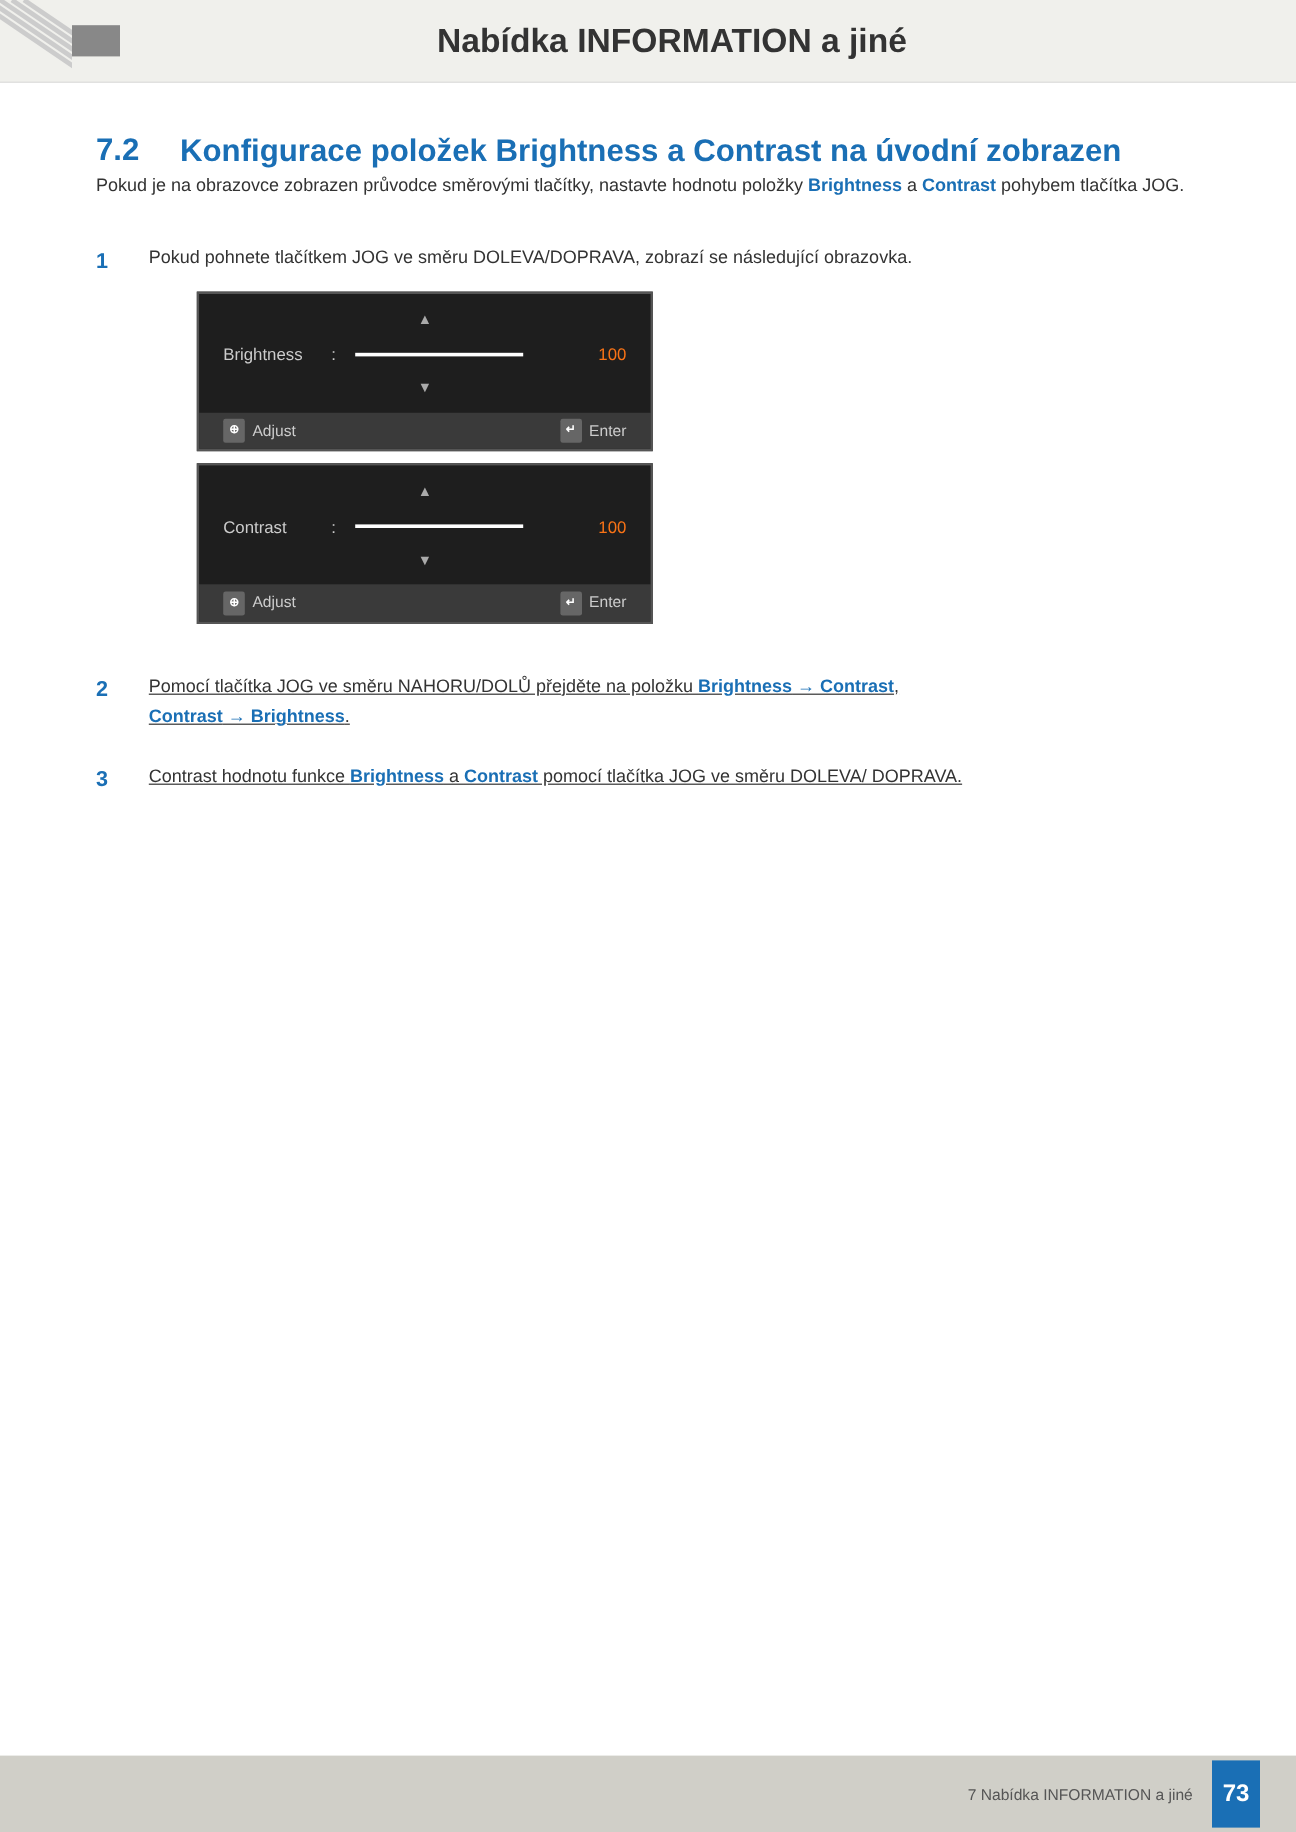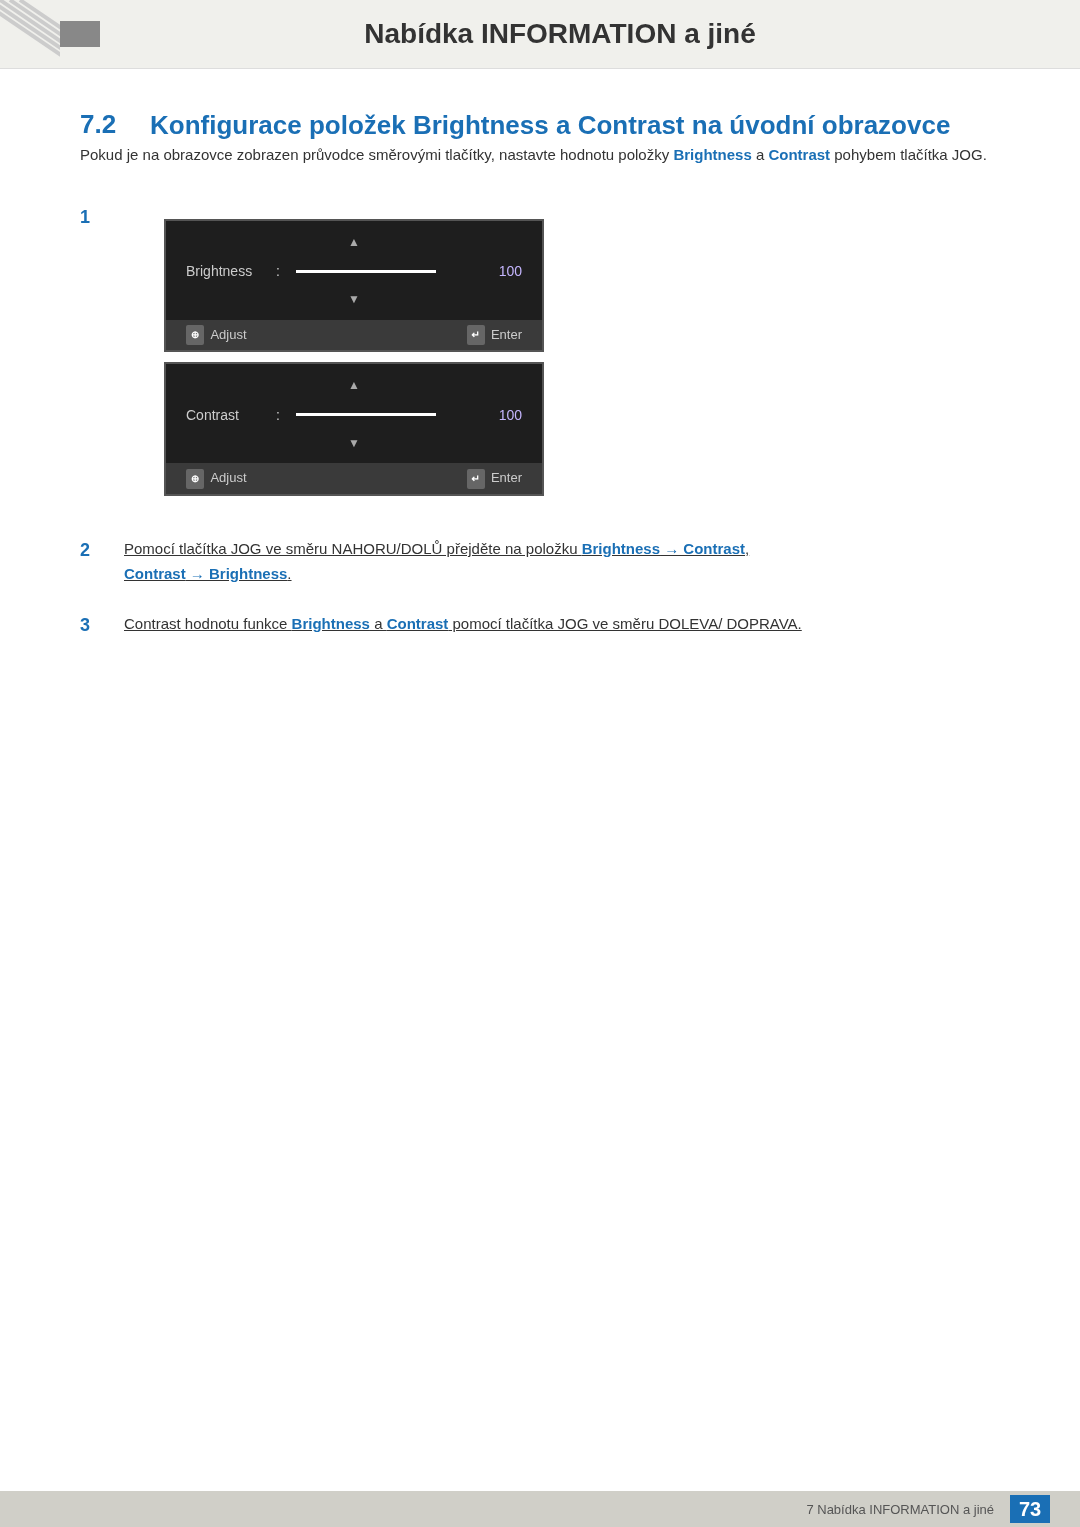--- a/index.html
+++ b/index.html
@@ -174,21 +174,21 @@
     }
 
     .screen-bar {
       height: 3px;
       background: #fff;
       width: 140px;
       margin: 0 8px;
     }
 
     .screen-value {
-      color: #c4b5fd;
+      color: #f97316;
       font-size: 14px;
       min-width: 30px;
       text-align: right;
     }
 
     .screen-arrow-down {
       text-align: center;
       color: #aaa;
       font-size: 12px;
       padding: 2px 0 4px 0;
@@ -249,21 +249,21 @@
       font-size: 13px;
       color: #555;
     }
 
     .footer-page-number {
       background: #1a6fb5;
       color: #fff;
       font-size: 20px;
       font-weight: bold;
       width: 40px;
-      height: 28px;
+      height: 56px;
       display: flex;
       align-items: center;
       justify-content: center;
     }
   </style>
 </head>
 <body>
 
 <div class="page-header">
   <div class="header-decoration">
@@ -275,32 +275,33 @@
       <line x1="20" y1="0" x2="120" y2="70" stroke="#ccc" stroke-width="4"></line>
     </svg>
   </div>
   <h1 class="header-title">Nabídka INFORMATION a jiné</h1>
 </div>
 
 <div class="main-content">
 
   <div class="section-heading">
     <span class="section-number">7.2</span>
-    <h2 class="section-title">Konfigurace položek Brightness a Contrast na úvodní obrazovce</h2>
+    <h2 class="section-title">Konfigurace položek Brightness a Contrast na úvodní zobrazen</h2>
   </div>
 
   <p class="intro-text">
     <span>Pokud je na obrazovce zobrazen průvodce směrovými tlačítky, nastavte hodnotu položky </span><span class="highlight-blue">Brightness</span><span> a </span><span class="highlight-blue">Contrast</span><span> pohybem tlačítka JOG.</span>
   </p>
 
   <ul class="numbered-list">
 
     <li>
       <span class="list-number">1</span>
       <div class="list-content">
+        <span>Pokud pohnete tlačítkem JOG ve směru DOLEVA/DOPRAVA, zobrazí se následující obrazovka.</span>
 
         
         <div class="screens-container">
 
           <div class="screen-mockup">
             <div class="screen-inner">
               <div class="screen-arrow-up">▲</div>
               <div class="screen-row">
                 <span class="screen-label">Brightness</span>
                 <div class="screen-bar-container">

